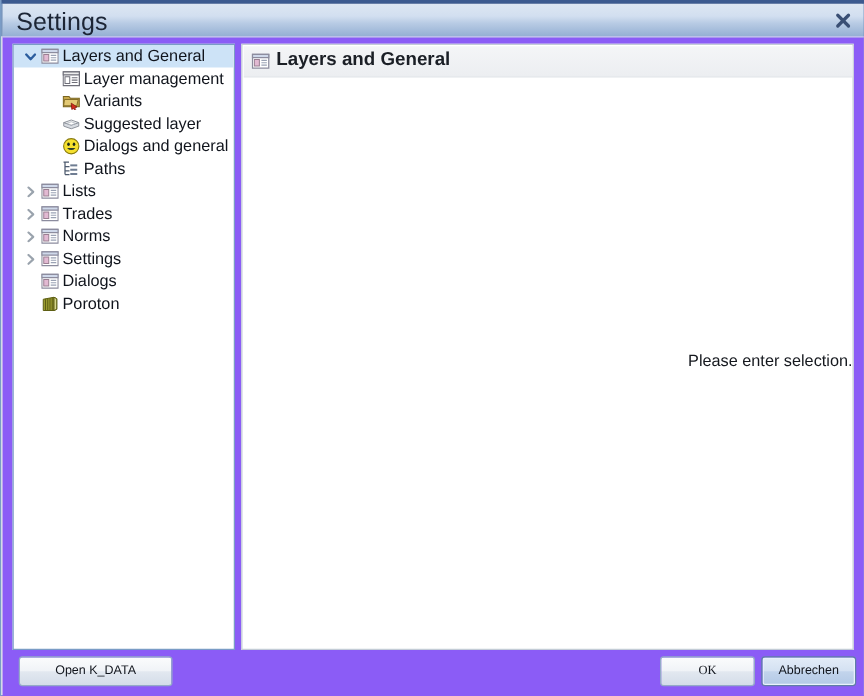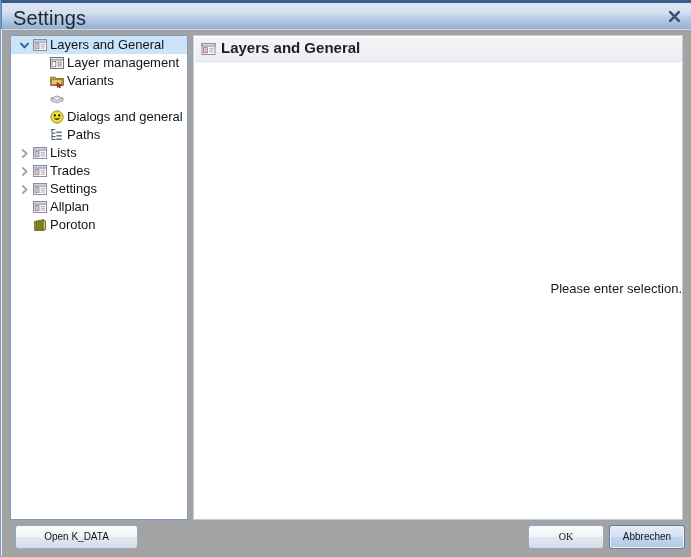--- a/index.html
+++ b/index.html
@@ -57,21 +57,21 @@
   }
   #close-button svg { display:block; }
 
   
   #body-area {
     position: absolute;
     left: 1px;
     top: 29px;
     width: 689px;
     height: 527px;
-    background: #a3a3a3;
+    background: #8b5cf6;
     border-top: 1px solid #c8d6e8;
   }
 
   
   #tree-panel {
     position: absolute;
     left: 8px;
     top: 5px;
     width: 178px;
     height: 485px;
@@ -270,20 +270,21 @@
       </div>
 
       <div class="tree-row lvl1">
         <span class="tree-icon">
           <svg width="14" height="14" viewBox="0 0 14 14" aria-hidden="true">
             <path d="M7 8.2 L1 6.1 L7 4 L13 6.1 Z" fill="#f3f4f6" stroke="#8e939c" stroke-width="0.8"></path>
             <path d="M7 11 L1 8.9 L1 6.1 L7 8.2 L13 6.1 L13 8.9 Z" fill="#d8dce2" stroke="#8e939c" stroke-width="0.8"></path>
             <path d="M7 5.4 L10.6 6.7 L7 8 L3.4 6.7 Z" fill="#ffffff" stroke="#aab0b8" stroke-width="0.6"></path>
           </svg>
         </span>
+        <span class="tree-label">Suggested layer</span>
       </div>
 
       <div class="tree-row lvl1">
         <span class="tree-icon">
           <svg width="14" height="14" viewBox="0 0 14 14" aria-hidden="true">
             <circle cx="7" cy="7" r="6.1" fill="#f5e02e" stroke="#8a7c0e" stroke-width="0.9"></circle>
             <ellipse cx="4.8" cy="5.4" rx="1.05" ry="1.35" fill="#1d2b1f"></ellipse>
             <ellipse cx="9.2" cy="5.4" rx="1.05" ry="1.35" fill="#1d2b1f"></ellipse>
             <path d="M3.6 8.3 Q7 11.8 10.4 8.3 Z" fill="#2a3a2b"></path>
           </svg>
@@ -346,56 +347,76 @@
             <g stroke="#9aa2b4" stroke-width="0.9">
               <line x1="7.6" y1="6.3" x2="12" y2="6.3"></line>
               <line x1="7.6" y1="8.2" x2="12" y2="8.2"></line>
               <line x1="7.6" y1="10.1" x2="12" y2="10.1"></line>
             </g>
           </svg>
         </span>
         <span class="tree-label">Trades</span>
       </div>
 
-
       <div class="tree-row lvl0">
         <span class="twisty">
           <svg width="9" height="9" viewBox="0 0 9 9" aria-hidden="true">
             <polyline points="2.8,1 6.6,4.5 2.8,8" fill="none" stroke="#9aa3ad" stroke-width="1.7" stroke-linecap="round" stroke-linejoin="round"></polyline>
           </svg>
         </span>
         <span class="tree-icon">
           <svg width="14" height="14" viewBox="0 0 14 14" aria-hidden="true">
             <rect x="0.5" y="1.5" width="13" height="11" fill="#ffffff" stroke="#8c8c9e"></rect>
             <rect x="0.5" y="1.5" width="13" height="2.6" fill="#cfd8ea" stroke="#8c8c9e"></rect>
             <rect x="2" y="5.6" width="4" height="5.2" fill="#e2b9d2" stroke="#9a7f92" stroke-width="0.8"></rect>
             <g stroke="#9aa2b4" stroke-width="0.9">
               <line x1="7.6" y1="6.3" x2="12" y2="6.3"></line>
               <line x1="7.6" y1="8.2" x2="12" y2="8.2"></line>
               <line x1="7.6" y1="10.1" x2="12" y2="10.1"></line>
             </g>
           </svg>
         </span>
+        <span class="tree-label">Norms</span>
+      </div>
+
+      <div class="tree-row lvl0">
+        <span class="twisty">
+          <svg width="9" height="9" viewBox="0 0 9 9" aria-hidden="true">
+            <polyline points="2.8,1 6.6,4.5 2.8,8" fill="none" stroke="#9aa3ad" stroke-width="1.7" stroke-linecap="round" stroke-linejoin="round"></polyline>
+          </svg>
+        </span>
+        <span class="tree-icon">
+          <svg width="14" height="14" viewBox="0 0 14 14" aria-hidden="true">
+            <rect x="0.5" y="1.5" width="13" height="11" fill="#ffffff" stroke="#8c8c9e"></rect>
+            <rect x="0.5" y="1.5" width="13" height="2.6" fill="#cfd8ea" stroke="#8c8c9e"></rect>
+            <rect x="2" y="5.6" width="4" height="5.2" fill="#e2b9d2" stroke="#9a7f92" stroke-width="0.8"></rect>
+            <g stroke="#9aa2b4" stroke-width="0.9">
+              <line x1="7.6" y1="6.3" x2="12" y2="6.3"></line>
+              <line x1="7.6" y1="8.2" x2="12" y2="8.2"></line>
+              <line x1="7.6" y1="10.1" x2="12" y2="10.1"></line>
+            </g>
+          </svg>
+        </span>
         <span class="tree-label">Settings</span>
       </div>
 
       <div class="tree-row lvl0">
         <span class="tree-icon">
           <svg width="14" height="14" viewBox="0 0 14 14" aria-hidden="true">
             <rect x="0.5" y="1.5" width="13" height="11" fill="#ffffff" stroke="#8c8c9e"></rect>
             <rect x="0.5" y="1.5" width="13" height="2.6" fill="#cfd8ea" stroke="#8c8c9e"></rect>
             <rect x="2" y="5.6" width="4" height="5.2" fill="#e2b9d2" stroke="#9a7f92" stroke-width="0.8"></rect>
             <g stroke="#9aa2b4" stroke-width="0.9">
               <line x1="7.6" y1="6.3" x2="12" y2="6.3"></line>
               <line x1="7.6" y1="8.2" x2="12" y2="8.2"></line>
               <line x1="7.6" y1="10.1" x2="12" y2="10.1"></line>
             </g>
           </svg>
         </span>
-        <span class="tree-label">Allplan</span>
+        <span class="tree-label">Dialogs</span>
       </div>
 
       <div class="tree-row lvl0">
         <span class="tree-icon">
           <svg width="14" height="14" viewBox="0 0 14 14" aria-hidden="true">
             <path d="M1.6 3.4 L10.2 1.8 L12.4 3 L12.4 11.4 L10.2 12.4 L1.6 12.4 Z" fill="#9a9b2e" stroke="#5e5f14" stroke-width="0.8"></path>
             <g stroke="#5e5f14" stroke-width="0.8">
               <line x1="3.4" y1="3.1" x2="3.4" y2="12.4"></line>
               <line x1="5.2" y1="2.8" x2="5.2" y2="12.4"></line>
               <line x1="7" y1="2.5" x2="7" y2="12.4"></line>

